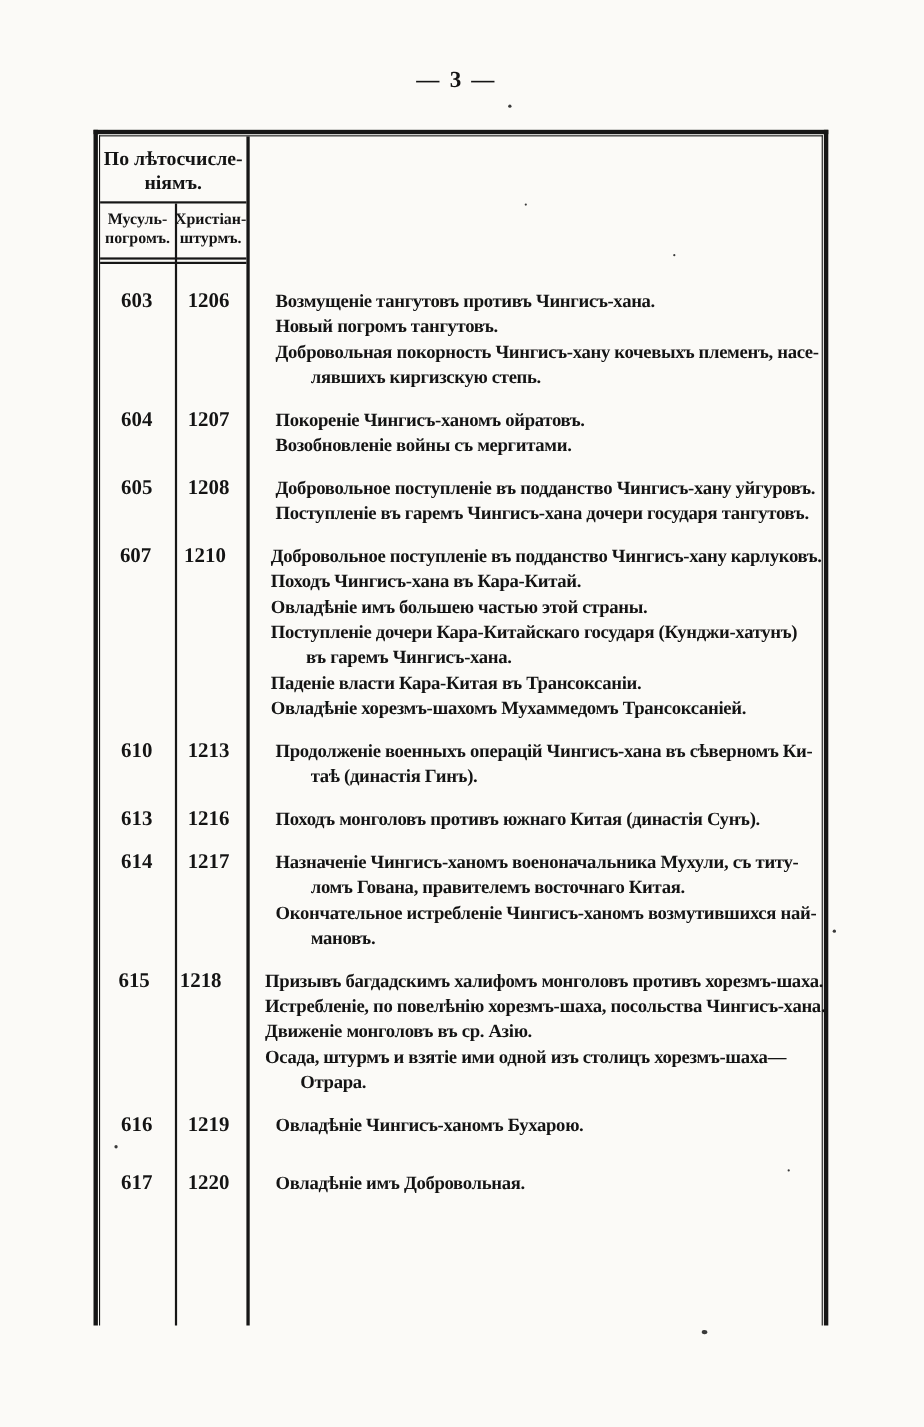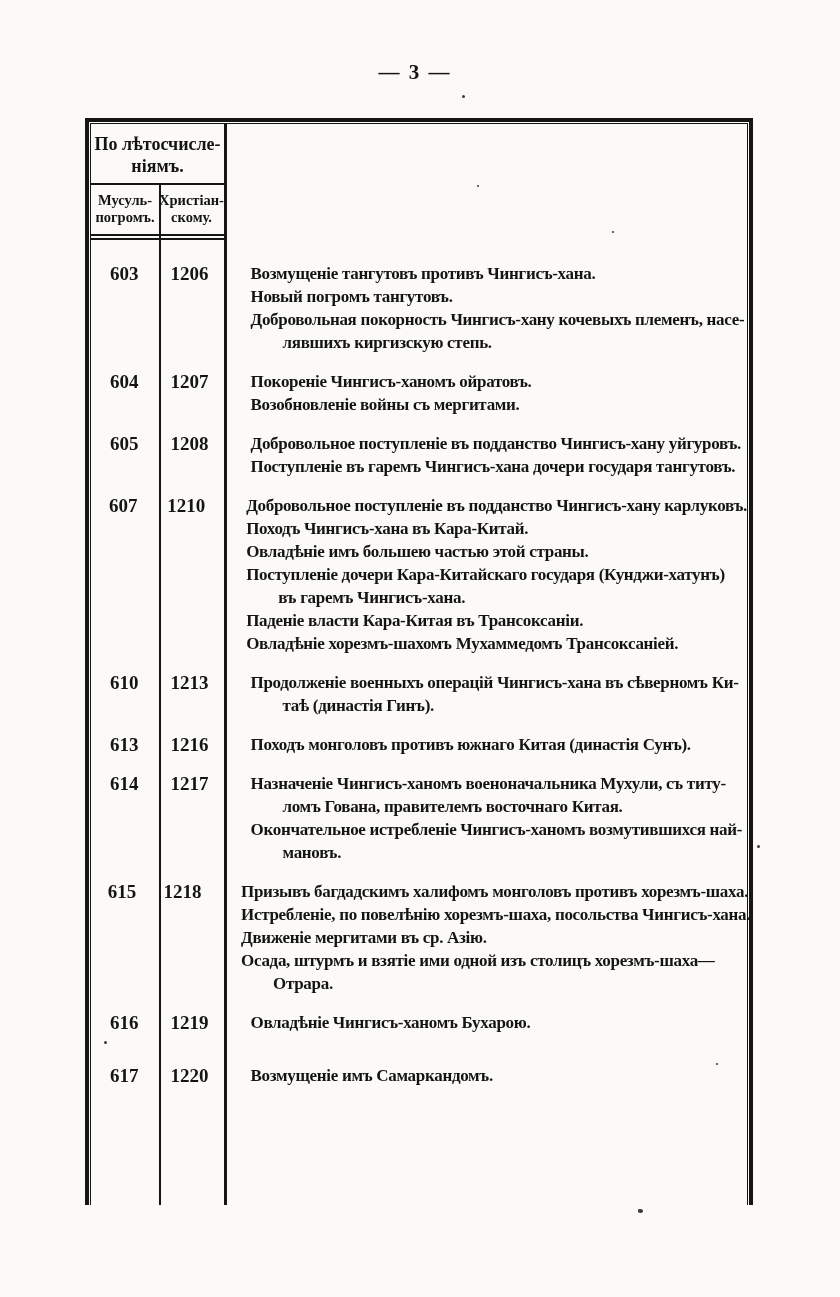--- a/index.html
+++ b/index.html
@@ -86,21 +86,21 @@
         <div>ніямъ.</div>
       </div>
       <div class="hrule"></div>
       <div class="sub-headers">
         <div class="sub-cell m">
           <div>Мусуль-</div>
           <div>погромъ.</div>
         </div>
         <div class="sub-cell c">
           <div>Христіан-</div>
-          <div>скому.</div>
+          <div>штурмъ.</div>
         </div>
       </div>
       <div class="double-rule"></div>
     </div>
 
     <div class="table-body">
         <div class="row">
           <div class="c-muslim">603</div>
           <div class="c-christian">1206</div>
           <div class="c-events">
@@ -163,37 +163,37 @@
             <div class="line">Окончательное истребленіе Чингисъ-ханомъ возмутившихся най-</div>
             <div class="line cont">мановъ.</div>
           </div>
         </div>
         <div class="row">
           <div class="c-muslim">615</div>
           <div class="c-christian">1218</div>
           <div class="c-events">
             <div class="line">Призывъ багдадскимъ халифомъ монголовъ противъ хорезмъ-шаха.</div>
             <div class="line">Истребленіе, по повелѣнію хорезмъ-шаха, посольства Чингисъ-хана.</div>
-            <div class="line">Движеніе мергитами въ ср. Азію.</div>
+            <div class="line">Движеніе монголовъ въ ср. Азію.</div>
             <div class="line">Осада, штурмъ и взятіе ими одной изъ столицъ хорезмъ-шаха—</div>
             <div class="line cont">Отрара.</div>
           </div>
         </div>
         <div class="row">
           <div class="c-muslim">616</div>
           <div class="c-christian">1219</div>
           <div class="c-events">
             <div class="line">Овладѣніе Чингисъ-ханомъ Бухарою.</div>
           </div>
         </div>
         <div class="row extra">
           <div class="c-muslim">617</div>
           <div class="c-christian">1220</div>
           <div class="c-events">
-            <div class="line">Возмущеніе имъ Самаркандомъ.</div>
+            <div class="line">Овладѣніе имъ Добровольная.</div>
           </div>
         </div>
       </div>
 
   </div>
 </div>
 
 <div class="speck" style="left:462px;top:95px;width:3px;height:3px;"></div>
 <div class="speck" style="left:477px;top:185px;width:2px;height:2px;"></div>
 <div class="speck" style="left:612px;top:231px;width:2px;height:2px;"></div>

